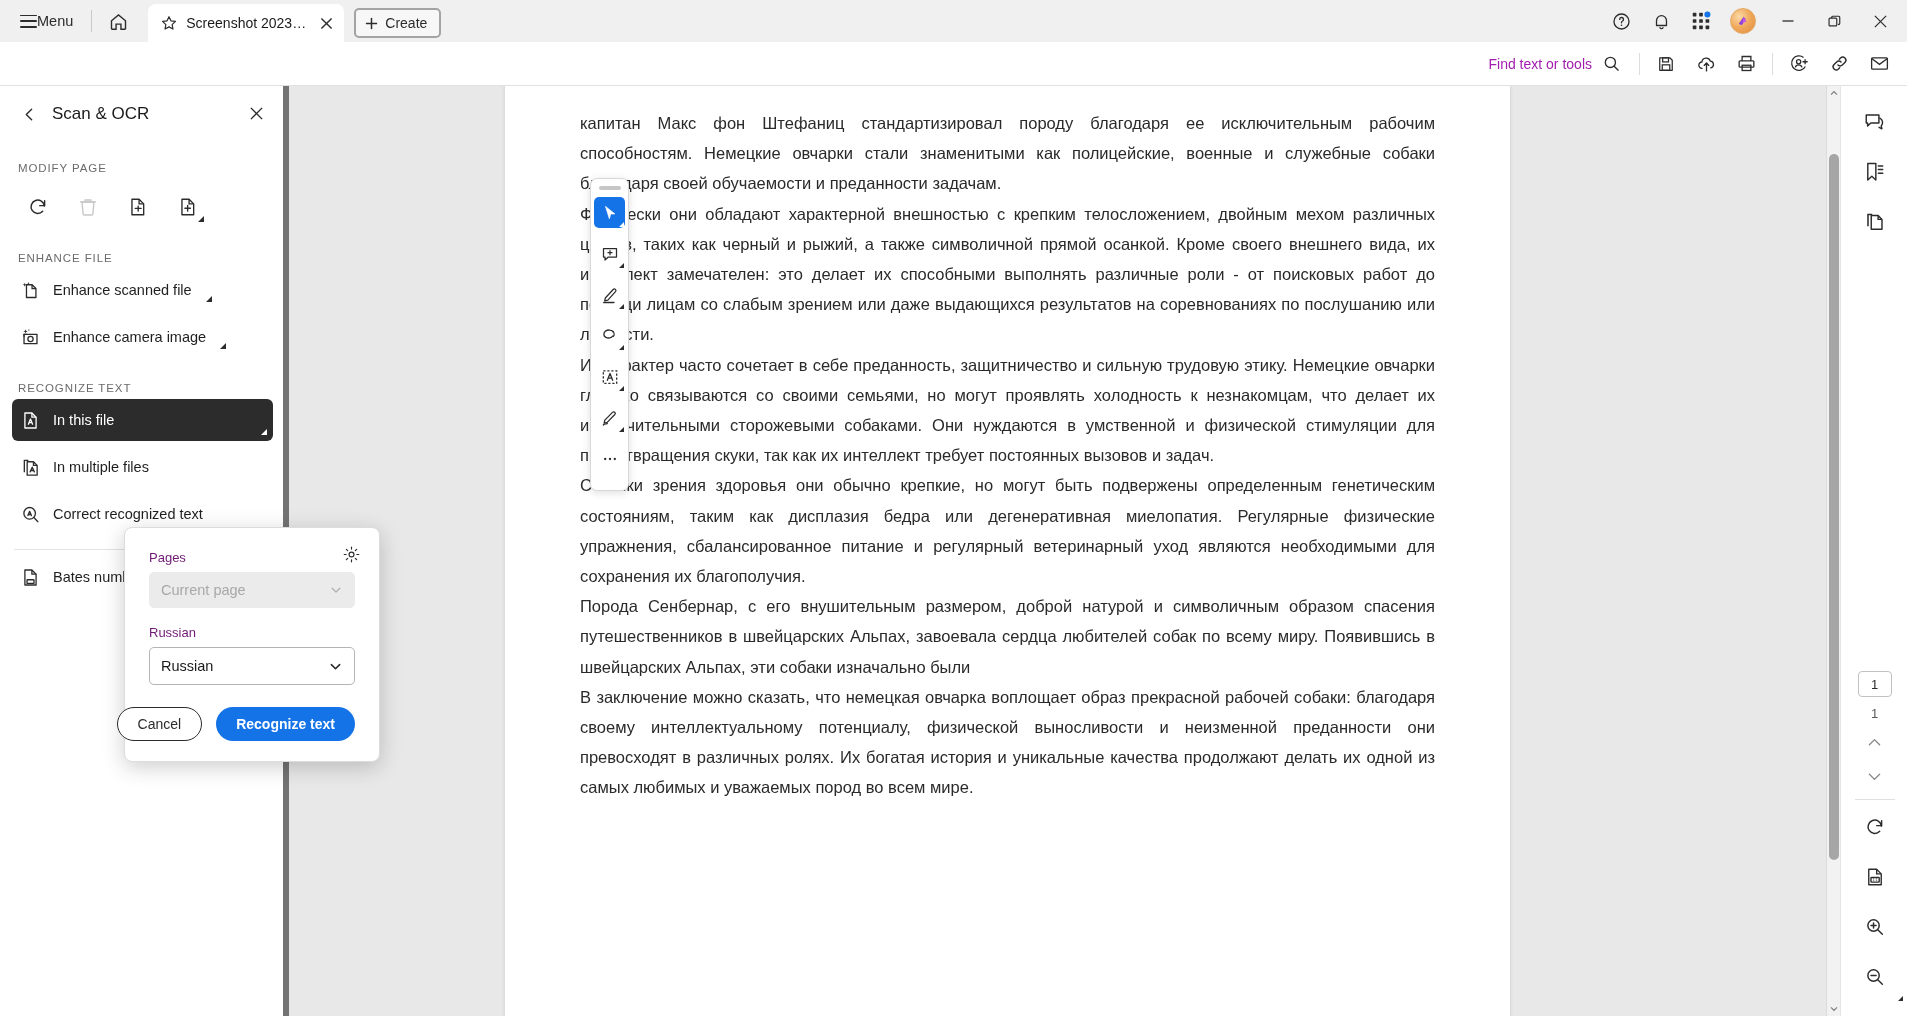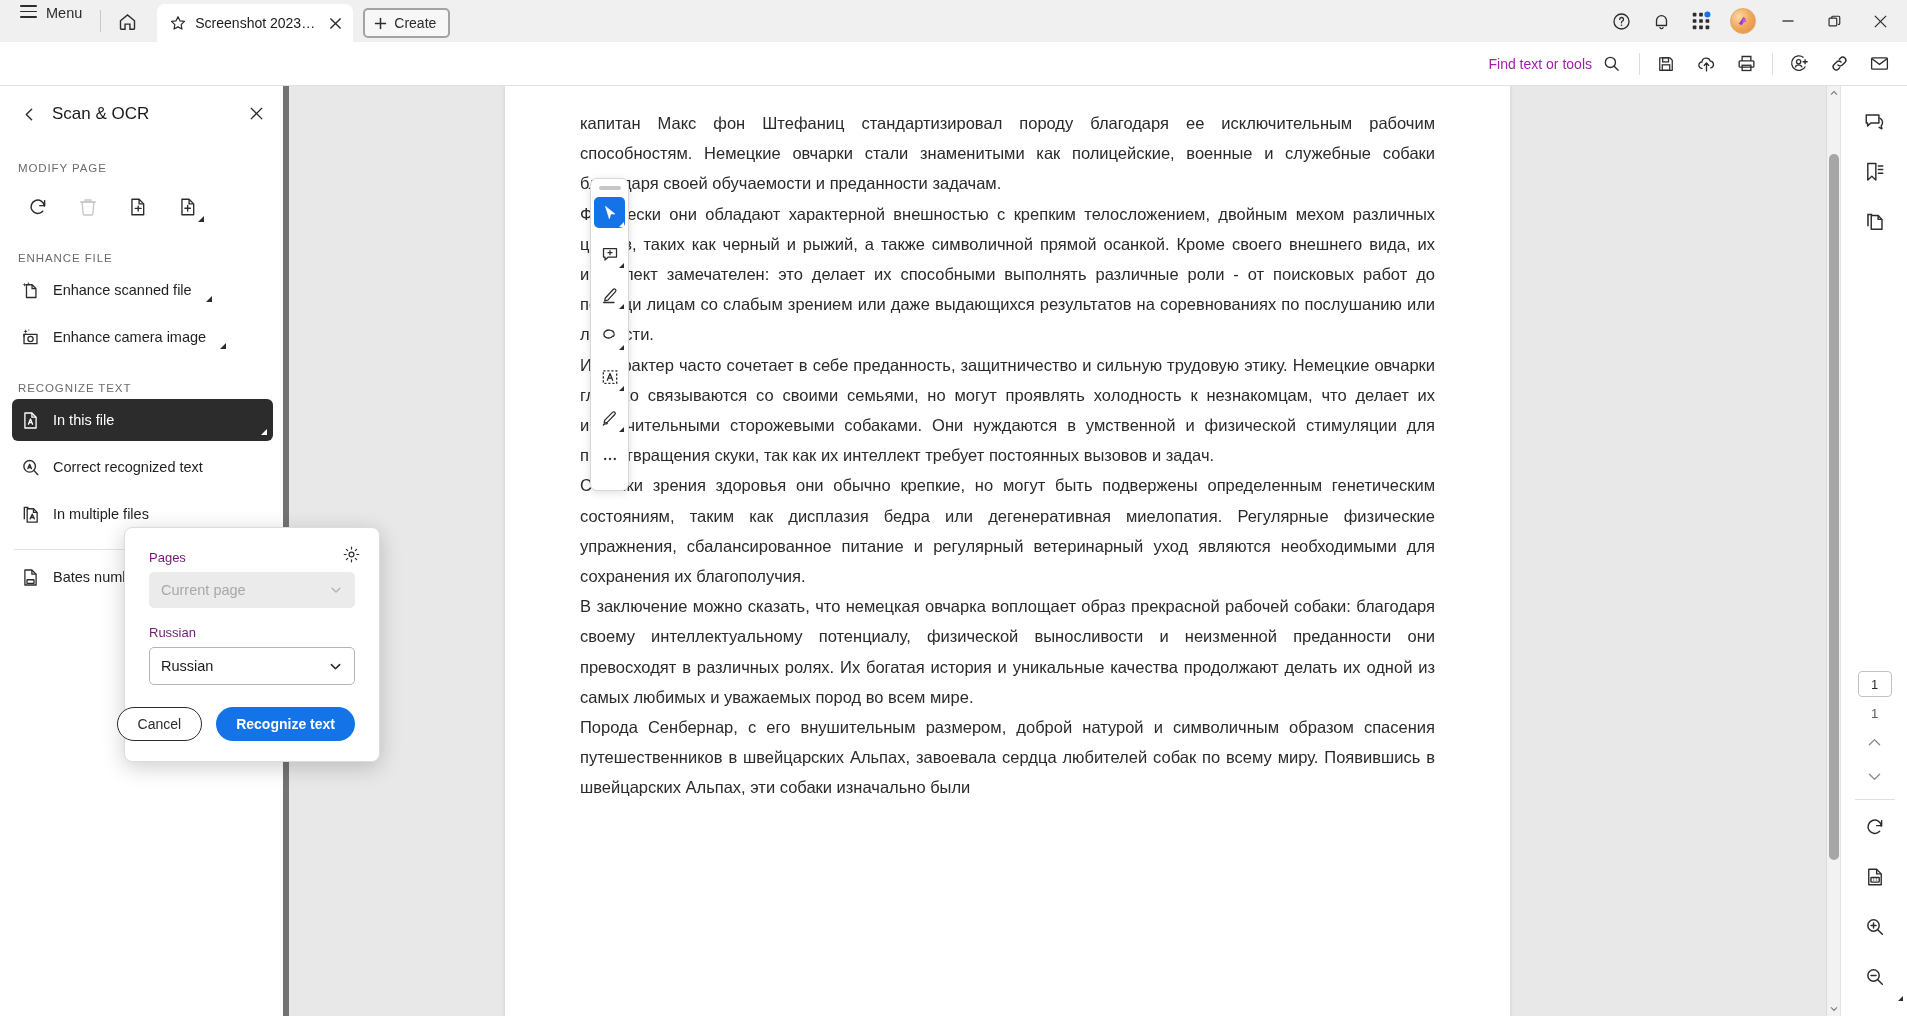--- a/index.html
+++ b/index.html
@@ -12,21 +12,21 @@
   }
   #app { position: relative; width: 1907px; height: 1016px; display: flex; flex-direction: column; }
 
   
   .titlebar {
     height: 42px; background: #f0f0f0; display: flex; align-items: flex-end;
     position: relative; flex: none;
   }
   .tb-left { display: flex; align-items: center; height: 42px; padding-left: 10px; }
   .menu-btn {
-    display: flex; gap: 9px; height: 32px;
+    display: flex; align-items: center; height: 32px;
     padding: 0 10px; border-radius: 4px; cursor: pointer; color: #2c2c2c;
   }
   .hamburger { width: 17px; height: 13px; display: flex; flex-direction: column; justify-content: space-between; }
   .hamburger i { display: block; height: 1.7px; background: #2c2c2c; border-radius: 1px; }
   .menu-label { font-size: 14.5px; color: #2c2c2c; }
   .tb-div { width: 1px; height: 22px; background: #c9c9c9; margin: 0 8px; align-self: center; }
   .home-btn {
     width: 36px; height: 32px; display: flex; align-items: center; justify-content: center;
     border-radius: 4px; cursor: pointer;
   }
@@ -456,34 +456,34 @@
         <svg width="21" height="21" viewBox="0 0 24 24" fill="none" stroke="#ffffff" stroke-width="1.5">
           <path d="M5.6 3.4h8l4.8 4.8v12.4H5.6z" stroke-linejoin="round"></path>
           <path d="M13.6 3.4v4.8h4.8"></path>
           <path d="M9.6 16.2 12 10.4l2.4 5.8M10.4 14.5h3.2" stroke-linecap="round" stroke-linejoin="round"></path>
         </svg>
         <span class="lbl">In this file</span>
         <span class="caret-sm"></span>
       </div>
       <div class="lp-item">
         <svg width="21" height="21" viewBox="0 0 24 24" fill="none" stroke="#2c2c2c" stroke-width="1.5">
-          <circle cx="11" cy="10.6" r="6.6"></circle>
-          <line x1="15.9" y1="15.5" x2="20.4" y2="20.2" stroke-linecap="round"></line>
-          <path d="M9 13.2 11 8.4l2 4.8M9.6 12h2.8" stroke-linecap="round" stroke-linejoin="round"></path>
-        </svg>
-        <span class="lbl">Correct recognized text</span>
-      </div>
-      <div class="lp-item">
-        <svg width="21" height="21" viewBox="0 0 24 24" fill="none" stroke="#2c2c2c" stroke-width="1.5">
           <path d="M4.2 3.2h5.4v1.5H5.7v12.6H4.2z" fill="#2c2c2c" stroke="none"></path>
           <path d="M8.2 5.4h7.2l4.2 4.2v11.2H8.2z" stroke-linejoin="round"></path>
           <path d="M15.4 5.4v4.2h4.2"></path>
           <path d="M11.6 17 14 11.6 16.4 17M12.4 15.4h3.2" stroke-linecap="round" stroke-linejoin="round"></path>
         </svg>
         <span class="lbl">In multiple files</span>
+      </div>
+      <div class="lp-item">
+        <svg width="21" height="21" viewBox="0 0 24 24" fill="none" stroke="#2c2c2c" stroke-width="1.5">
+          <circle cx="11" cy="10.6" r="6.6"></circle>
+          <line x1="15.9" y1="15.5" x2="20.4" y2="20.2" stroke-linecap="round"></line>
+          <path d="M9 13.2 11 8.4l2 4.8M9.6 12h2.8" stroke-linecap="round" stroke-linejoin="round"></path>
+        </svg>
+        <span class="lbl">Correct recognized text</span>
       </div>
 
       <div class="lp-divider"></div>
 
       <div class="lp-item">
         <svg width="21" height="21" viewBox="0 0 24 24" fill="none" stroke="#2c2c2c" stroke-width="1.5">
           <path d="M5.6 3.4h8l4.8 4.8v12.4H5.6z" stroke-linejoin="round"></path>
           <path d="M13.6 3.4v4.8h4.8"></path>
           <rect x="8" y="14.6" width="8" height="4.2" rx=".6"></rect>
         </svg>
@@ -517,22 +517,22 @@
         </div>
       </div>
     </div>
 
     <div class="docarea">
       <div class="page">
         <p class="doc-p">капитан Макс фон Штефаниц стандартизировал породу благодаря ее исключительным рабочим способностям. Немецкие овчарки стали знаменитыми как полицейские, военные и служебные собаки благодаря своей обучаемости и преданности задачам.</p>
         <p class="doc-p">Физически они обладают характерной внешностью с крепким телосложением, двойным мехом различных цветов, таких как черный и рыжий, а также символичной прямой осанкой. Кроме своего внешнего вида, их интеллект замечателен: это делает их способными выполнять различные роли - от поисковых работ до помощи лицам со слабым зрением или даже выдающихся результатов на соревнованиях по послушанию или ловкости.</p>
         <p class="doc-p">Их характер часто сочетает в себе преданность, защитничество и сильную трудовую этику. Немецкие овчарки глубоко связываются со своими семьями, но могут проявлять холодность к незнакомцам, что делает их исключительными сторожевыми собаками. Они нуждаются в умственной и физической стимуляции для предотвращения скуки, так как их интеллект требует постоянных вызовов и задач.</p>
         <p class="doc-p">С точки зрения здоровья они обычно крепкие, но могут быть подвержены определенным генетическим состояниям, таким как дисплазия бедра или дегенеративная миелопатия. Регулярные физические упражнения, сбалансированное питание и регулярный ветеринарный уход являются необходимыми для сохранения их благополучия.</p>
+        <p class="doc-p">Порода Сенбернар, с его внушительным размером, доброй натурой и символичным образом спасения путешественников в швейцарских Альпах, завоевала сердца любителей собак по всему миру. Появившись в швейцарских Альпах, эти собаки изначально были</p>
         <p class="doc-p">В заключение можно сказать, что немецкая овчарка воплощает образ прекрасной рабочей собаки: благодаря своему интеллектуальному потенциалу, физической выносливости и неизменной преданности они превосходят в различных ролях. Их богатая история и уникальные качества продолжают делать их одной из самых любимых и уважаемых пород во всем мире.</p>
-        <p class="doc-p">Порода Сенбернар, с его внушительным размером, доброй натурой и символичным образом спасения путешественников в швейцарских Альпах, завоевала сердца любителей собак по всему миру. Появившись в швейцарских Альпах, эти собаки изначально были</p>
       </div>
 
       <div class="palette">
         <div class="pal-grip"></div>
         <div class="pal-btn active">
           <svg width="18" height="18" viewBox="0 0 24 24">
             <path d="M6 3.2 18.4 13.2h-5.6l-1.6 6.4z" fill="#fff" stroke="#fff" stroke-width="1" stroke-linejoin="round"></path>
           </svg>
           <span class="pal-caret"></span>
         </div>

